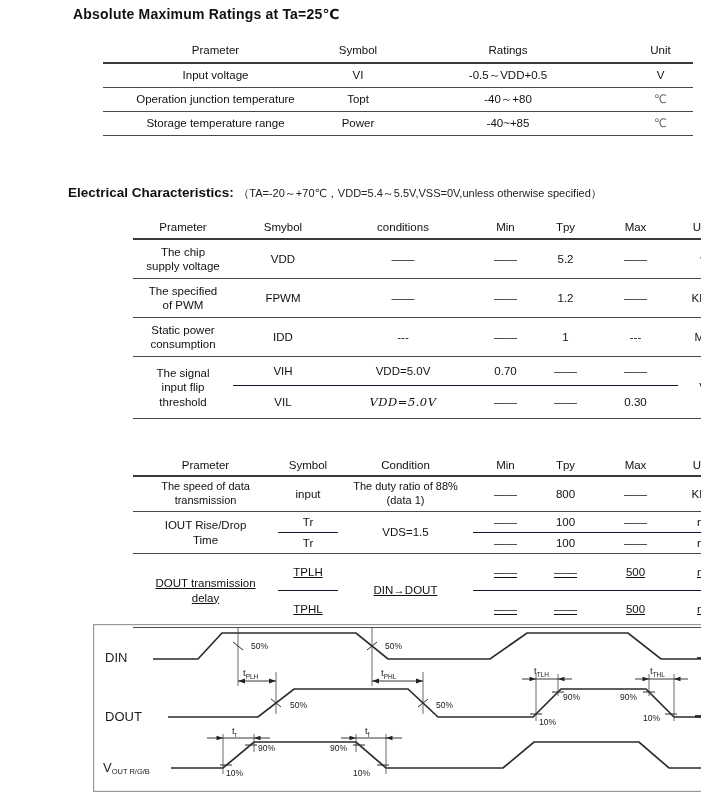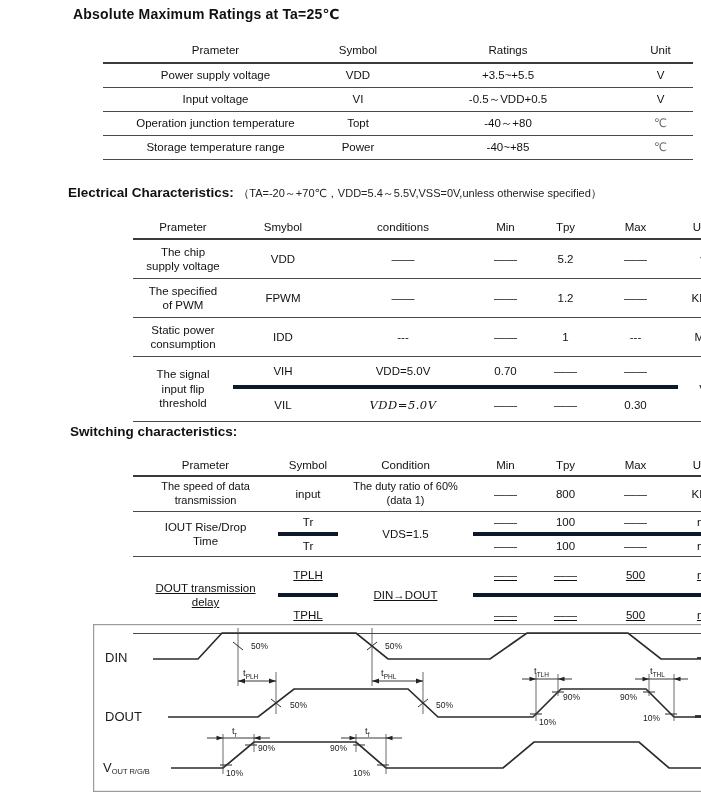--- a/index.html
+++ b/index.html
@@ -20,21 +20,21 @@
   .t1 td{height:23px;border-bottom:1px solid #4a4a4a;}
   .t2 th{height:22px;border-bottom:2px solid #3a3a3a;}
   .t2 .r38 td{height:38px;}
   .t2 .r28 td{height:28px;}
   .t2 .r32 td{height:32px;}
   .t3 th{height:20px;border-bottom:2px solid #3a3a3a;}
   .t3 .r34 td{height:34px;}
   .t3 .r20 td{height:20px;}
   .t3 .r36 td{height:36px;text-decoration:underline;}
   .bb{border-bottom:1px solid #4a4a4a;}
-  .bbg{border-bottom:4px solid #0f172a;}
+  .bbg{border-bottom:1px solid #0f172a;}
   .unitc{color:#666;}
   .hand{font-style:italic;font-family:"DejaVu Serif","Liberation Serif",serif;letter-spacing:.5px;}
   svg text{font-family:"Liberation Sans","DejaVu Sans",sans-serif;fill:#1a1a1a;}
 </style>
 </head>
 <body>
 
 <div class="page">
 
   <div class="abs h1" style="left:25px;top:6px;">Absolute Maximum Ratings at Ta=25℃</div>
@@ -48,26 +48,20 @@
       </colgroup>
     <thead>
       <tr>
         <th>Prameter</th>
         <th>Symbol</th>
         <th>Ratings</th>
         <th>Unit</th>
       </tr>
     </thead>
     <tbody>
-      <tr>
-        <td>Power supply voltage</td>
-        <td>VDD</td>
-        <td>+3.5~+5.5</td>
-        <td>V</td>
-      </tr>
       <tr>
         <td>Input voltage</td>
         <td>VI</td>
         <td>-0.5～VDD+0.5</td>
         <td>V</td>
       </tr>
       <tr>
         <td>Operation junction temperature</td>
         <td>Topt</td>
         <td>-40～+80</td>
@@ -153,21 +147,20 @@
       <tr class="r32">
         <td class="bb">VIL</td>
         <td class="bb hand">VDD=5.0V</td>
         <td class="bb">——</td>
         <td class="bb">——</td>
         <td class="bb">0.30</td>
       </tr>
     </tbody>
   </table>
 
-  <div class="abs h2" style="left:22px;top:424px;">Switching characteristics:</div>
 
   <table class="t3 abs" style="left:85px;top:455px;width:595px;">
     <colgroup>
         <col style="width:145px">
         <col style="width:60px">
         <col style="width:135px">
         <col style="width:65px">
         <col style="width:55px">
         <col style="width:85px">
         <col style="width:50px">
@@ -181,21 +174,21 @@
         <th>Tpy</th>
         <th>Max</th>
         <th>Unit</th>
       </tr>
     </thead>
     <tbody>
       <tr class="r34">
         <td class="bb" style="font-size:11px">The speed of data
 transmission</td>
         <td class="bb">input</td>
-        <td class="bb" style="font-size:11px">The duty ratio of 60%
+        <td class="bb" style="font-size:11px">The duty ratio of 88%
 (data 1)</td>
         <td class="bb">——</td>
         <td class="bb">800</td>
         <td class="bb">——</td>
         <td class="bb">KHZ</td>
       </tr>
       <tr class="r20">
         <td rowspan="2" class="bb">IOUT Rise/Drop
 Time</td>
         <td class="bbg">Tr</td>

